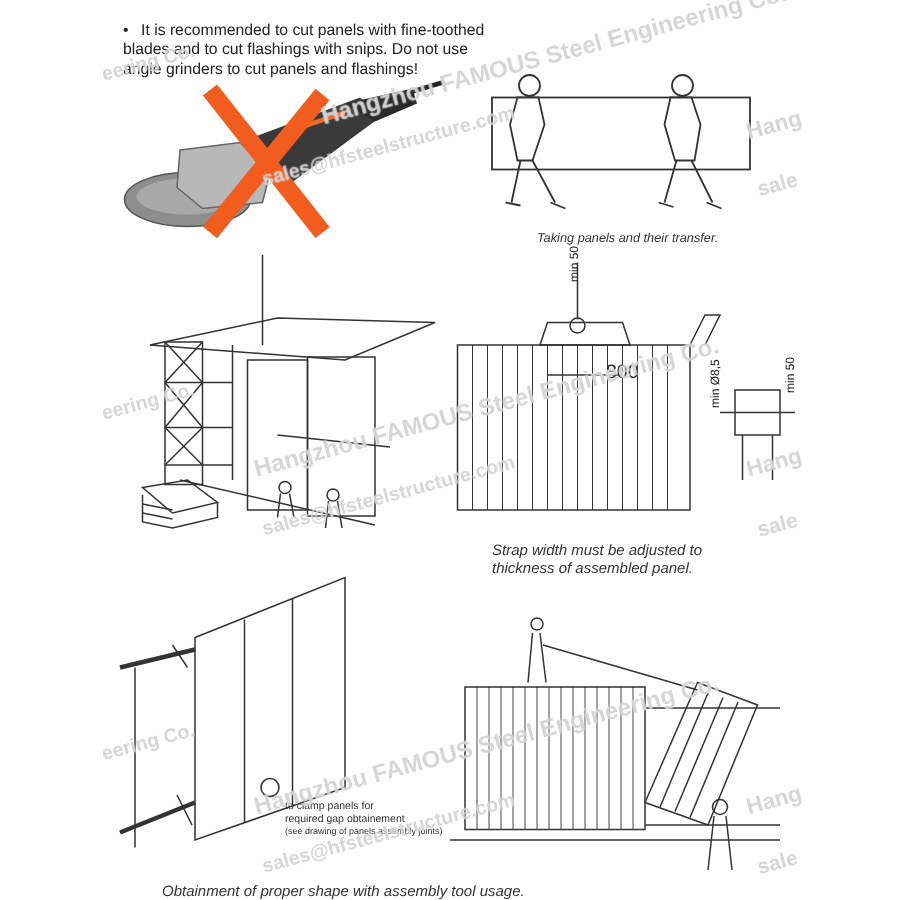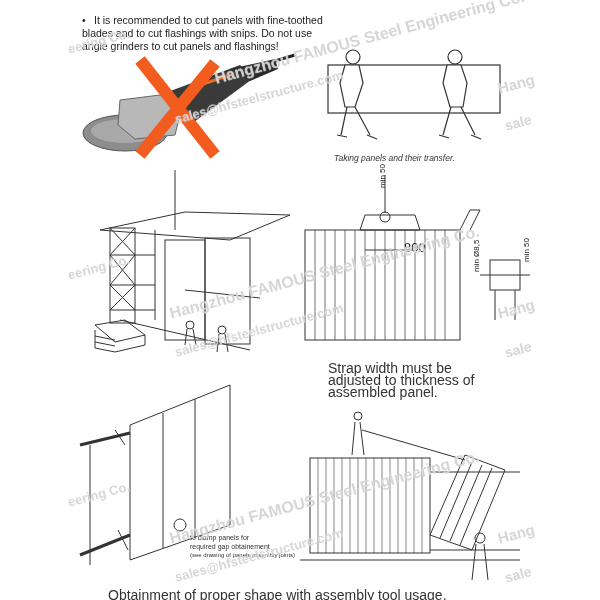--- a/index.html
+++ b/index.html
@@ -2,21 +2,21 @@
 <html><head>
 <meta charset="utf-8">
 <style>
   html, body { margin: 0; padding: 0; background: #ffffff; }
   body { width: 600px; height: 600px; position: relative; overflow: hidden;
          font-family: "Liberation Sans", sans-serif; color: #222; }
   .abs { position: absolute; }
   .bullet-text { left: 82px; top: 14px; width: 250px; font-size: 10.5px; line-height: 13px; color: #222; }
   .bullet-text .dot { display: inline-block; width: 12px; }
   .caption { font-style: italic; font-size: 8.5px; color: #333; }
-  .caption-lg { font-size: 14px; line-height: 12px; color: #333; }
+  .caption-lg { font-style: italic; font-size: 10px; line-height: 12px; color: #333; }
   .note { font-size: 7px; line-height: 9px; color: #333; }
   .wm { color: rgba(180,180,180,0.55); font-weight: bold; white-space: nowrap;
         text-shadow: 0 0 1px #fff; transform-origin: left center; pointer-events: none; }
   svg { position: absolute; overflow: visible; }
 </style>
 </head>
 <body>
 
 <div class="abs bullet-text">
   <span class="dot">•</span><span>It is recommended to cut panels with fine-toothed blades and to cut flashings with snips. Do not use angle grinders to cut panels and flashings!</span>
@@ -46,21 +46,21 @@
     <path d="M30 30 L25 48 L30 72 L40 72 L48 48 L44 30 Z" fill="#fff"></path>
     <path d="M32 72 L26 100 M40 72 L55 100"></path>
     <path d="M22 100 L32 102 M52 100 L62 104"></path>
 
     <circle cx="140" cy="22" r="7"></circle>
     <path d="M132 30 L128 48 L135 72 L148 72 L152 48 L146 30 Z" fill="#fff"></path>
     <path d="M136 72 L128 100 M146 72 L160 100"></path>
     <path d="M124 100 L134 103 M156 100 L166 104"></path>
   </g>
 </svg>
-<div class="abs caption" style="left:334px;top:153px">Taking panels and their transfer.</div>
+<div class="abs caption" style="left:358px;top:153px">Taking panels and their transfer.</div>
 
 <svg style="left:90px;top:170px" width="200" height="185" viewBox="0 0 200 185">
   <g fill="none" stroke="#333" stroke-width="1">
     <line x1="85" y1="0" x2="85" y2="60"></line>
     <path d="M10 60 L95 42 L200 45 L140 70 Z"></path>
 
     <rect x="20" y="58" width="25" height="95"></rect>
     <path d="M20 58 L45 85 M45 58 L20 85 M20 85 L45 115 M45 85 L20 115 M20 115 L45 140 M45 115 L20 140"></path>
     <line x1="20" y1="85" x2="65" y2="85"></line>
       <line x1="20" y1="115" x2="65" y2="115"></line>

